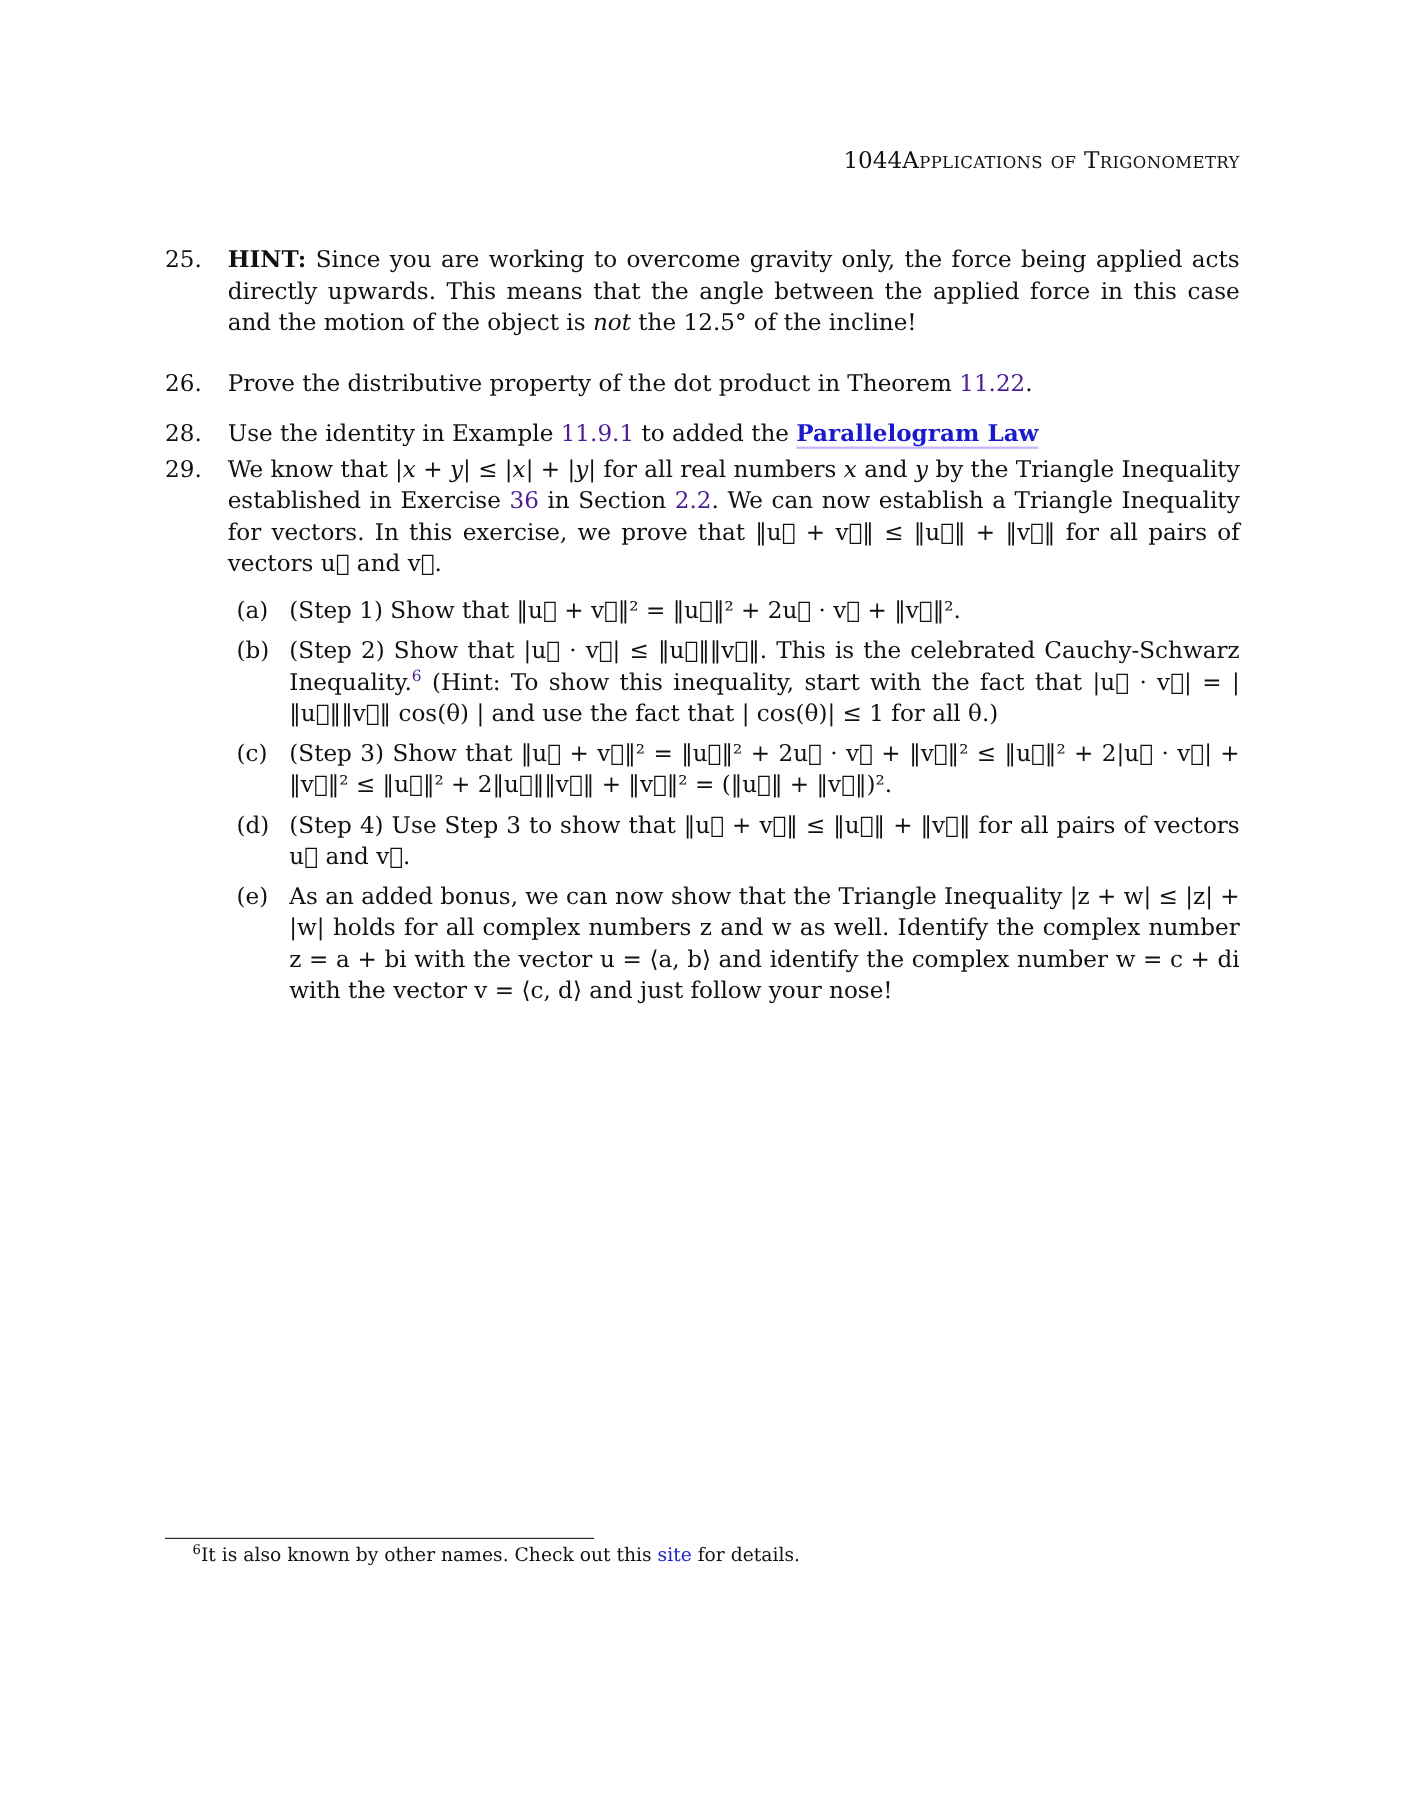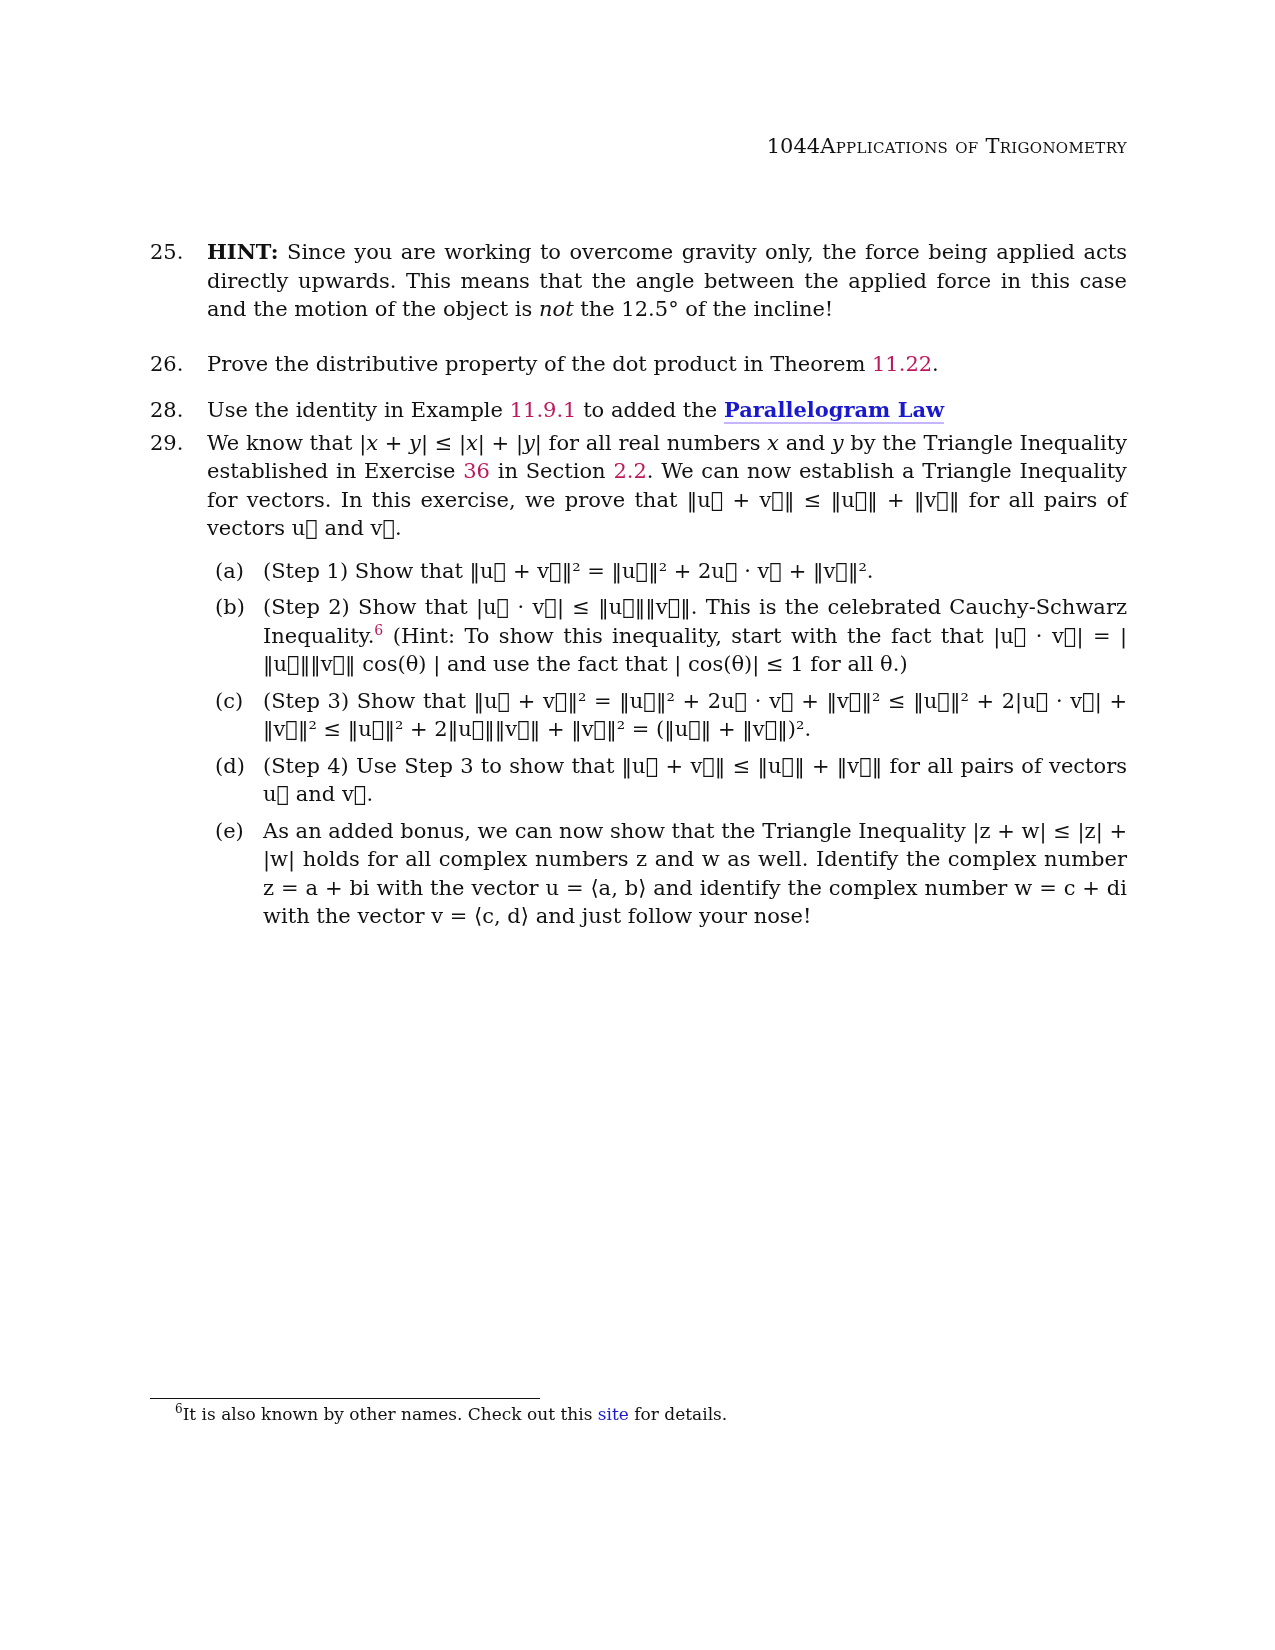--- a/index.html
+++ b/index.html
@@ -3,27 +3,27 @@
 <meta charset="utf-8">
 <style>
   html, body { margin: 0; padding: 0; background: #ffffff; }
   body { width: 1275px; height: 1650px; position: relative; overflow: hidden;
          font-family: "DejaVu Serif", "Liberation Serif", serif; color: #111; }
   .page { position: absolute; left: 0; top: 0; width: 1275px; height: 1650px; }
   .header { position: absolute; left: 150px; right: 148px; top: 134px; height: 30px;
             font-size: 21px; display: flex; justify-content: flex-end; align-items: baseline; }
   .running-head { font-variant: small-caps; letter-spacing: 0.3px; }
   .content { position: absolute; left: 150px; width: 977px; top: 222px;
-             font-size: 21px; line-height: 28.5px; text-align: justify; margin-top: 16px; }
+             font-size: 21px; line-height: 28.5px; text-align: justify; }
   .item { display: flex; margin-bottom: 18px; }
   .num { width: 57px; flex: 0 0 57px; text-align: left; }
   .body { flex: 1; }
   .body p { margin: 0 0 8px 0; }
   .hint-label { font-weight: bold; }
-  .link { color: #be185d; }
+  .link { color: #4c1d95; }
   .link-bold { color: #1a1acc; font-weight: bold; border-bottom: 2px solid #c4b5fd; }
   .link-under { color: #1a1acc; }
   i, .m { font-style: italic; }
   .display { text-align: center; margin: 10px 0 22px 0; font-size: 21px; font-style: normal; }
   .frac { display: inline-flex; flex-direction: column; vertical-align: middle; text-align: center; margin: 0 4px; line-height: 24px; }
   .frac span:first-child { border-bottom: 1px solid #111; padding: 0 3px; }
   .sub { margin-top: 14px; }
   .subitem { display: flex; margin-bottom: 8px; }
   .letter { width: 48px; flex: 0 0 48px; padding-left: 8px; }
   sup { font-size: 14px; vertical-align: super; line-height: 0; }

